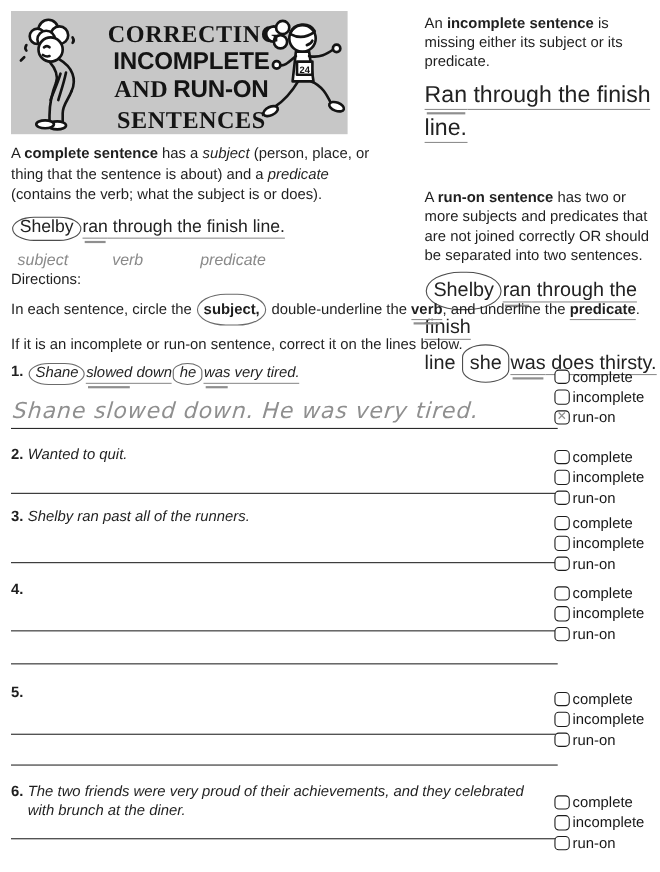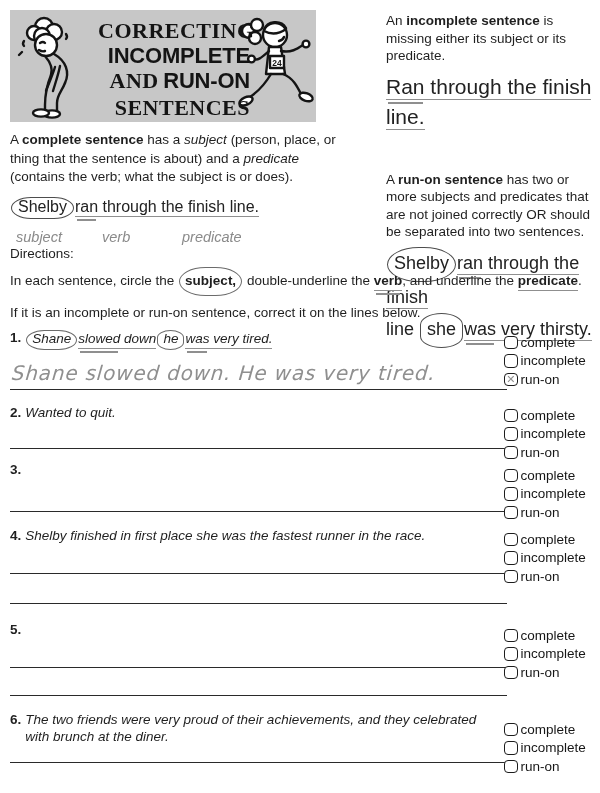--- a/index.html
+++ b/index.html
@@ -9,21 +9,21 @@
     font-family:"Liberation Sans", sans-serif; color:#1f1f1f; overflow:hidden;
   }
   
   .title-box {
     position:absolute; left:10px; top:10px; width:306px; height:112px;
     background:#c7c7c7;
   }
   .fig-left { position:absolute; left:4px; top:4px; }
   .fig-right { position:absolute; left:228px; top:4px; }
   .title-text {
-    position:absolute; left:88px; top:8px; width:152px; text-align:right;
+    position:absolute; left:88px; top:8px; width:152px; text-align:center;
     color:#141414; line-height:25px;
   }
   .t-slab { font-family:"Liberation Serif", serif; font-weight:700; font-size:22px; letter-spacing:.5px; }
   .t-sans { font-family:"Liberation Sans", sans-serif; font-weight:800; font-size:22px; letter-spacing:-.2px; }
   
   .right-col { position:absolute; left:386px; top:12px; width:216px; font-size:13.5px; line-height:17.5px; }
   .left-col  { position:absolute; left:10px;  top:131px; width:342px; font-size:13.5px; line-height:18.5px; }
   .ex-right { font-size:21px; line-height:30px; margin-top:7px; color:#222; }
   .ex-right2 { font-size:18px; line-height:31px; margin-top:6px; color:#222; }
   .rgap { margin-top:39px; }
@@ -127,21 +127,21 @@
       <div class="t-slab">SENTENCES</div>
     </div>
   </div>
 
   <div class="right-col">
     <div><span>An </span><span class="b">incomplete sentence</span><span> is missing either its subject or its predicate.</span></div>
     <div class="ex-right"><span class="u uu">Ran</span><span class="u"> through the finish line.</span></div>
     <div class="rgap"><span>A </span><span class="b">run-on sentence</span><span> has two or more subjects and predicates that are not joined correctly OR should be separated into two sentences.</span></div>
     <div class="ex-right2">
       <div><span class="circ">Shelby</span><span class="u uu">ran</span><span class="u"> through the finish</span></div>
-      <div><span>line </span><span class="circ">she</span><span class="u uu">was</span><span class="u"> very thirsty.</span></div>
+      <div><span>line </span><span class="circ">she</span><span class="u uu">was</span><span class="u"> does thirsty.</span></div>
     </div>
   </div>
 
   <div class="left-col">
     <div><span>A </span><span class="b">complete sentence</span><span> has a </span><span class="i">subject</span><span> (person, place, or thing that the sentence is about) and a </span><span class="i">predicate</span><span> (contains the verb; what the subject is or does).</span></div>
     <div class="ex-left"><span class="circ">Shelby</span><span class="u uu">ran</span><span class="u"> through the finish line.</span></div>
     <div class="ex-labels">
       <span class="lab-subject">subject</span>
       <span class="lab-verb">verb</span>
       <span class="lab-predicate">predicate</span>
@@ -194,41 +194,41 @@
           </div>
           <div class="cbrow">
             <span class="cb"></span>
             <span class="cblabel">run-on</span>
           </div>
         </div>
       </div>
       <div class="item" style="top: 462px;">
         <div class="sent">
           <span class="num">3.</span>
+          <span class="stxt"><span>Shelby ran past all of the runners.</span></span>
         </div>
         <div class="aline" style="top: 49px;"></div>
         <div class="cbcol" style="top: 4px;">
           <div class="cbrow">
             <span class="cb"></span>
             <span class="cblabel">complete</span>
           </div>
           <div class="cbrow">
             <span class="cb"></span>
             <span class="cblabel">incomplete</span>
           </div>
           <div class="cbrow">
             <span class="cb"></span>
             <span class="cblabel">run-on</span>
           </div>
         </div>
       </div>
       <div class="item" style="top: 528px;">
         <div class="sent">
           <span class="num">4.</span>
-          <span class="stxt"><span>Shelby finished in first place she was the fastest runner in the race.</span></span>
         </div>
         <div class="aline" style="top: 45px;"></div>
         <div class="aline" style="top: 75px;"></div>
         <div class="cbcol" style="top: 2px;">
           <div class="cbrow">
             <span class="cb"></span>
             <span class="cblabel">complete</span>
           </div>
           <div class="cbrow">
             <span class="cb"></span>

